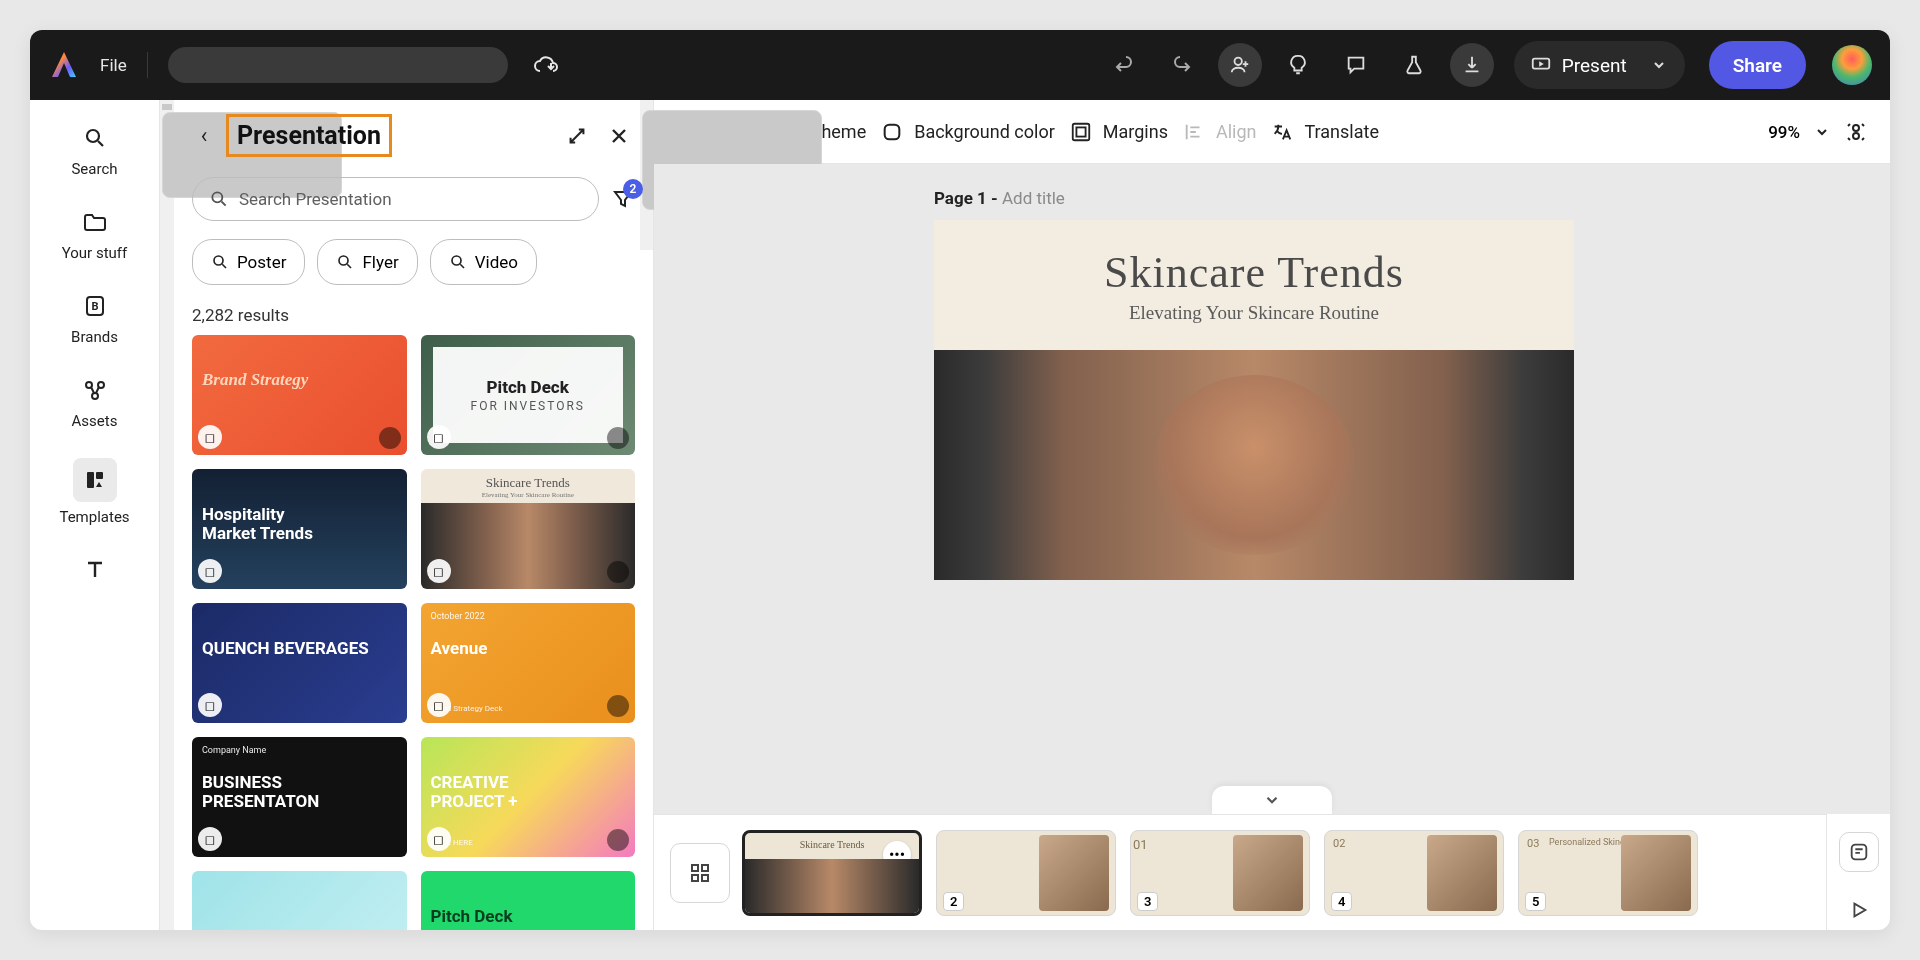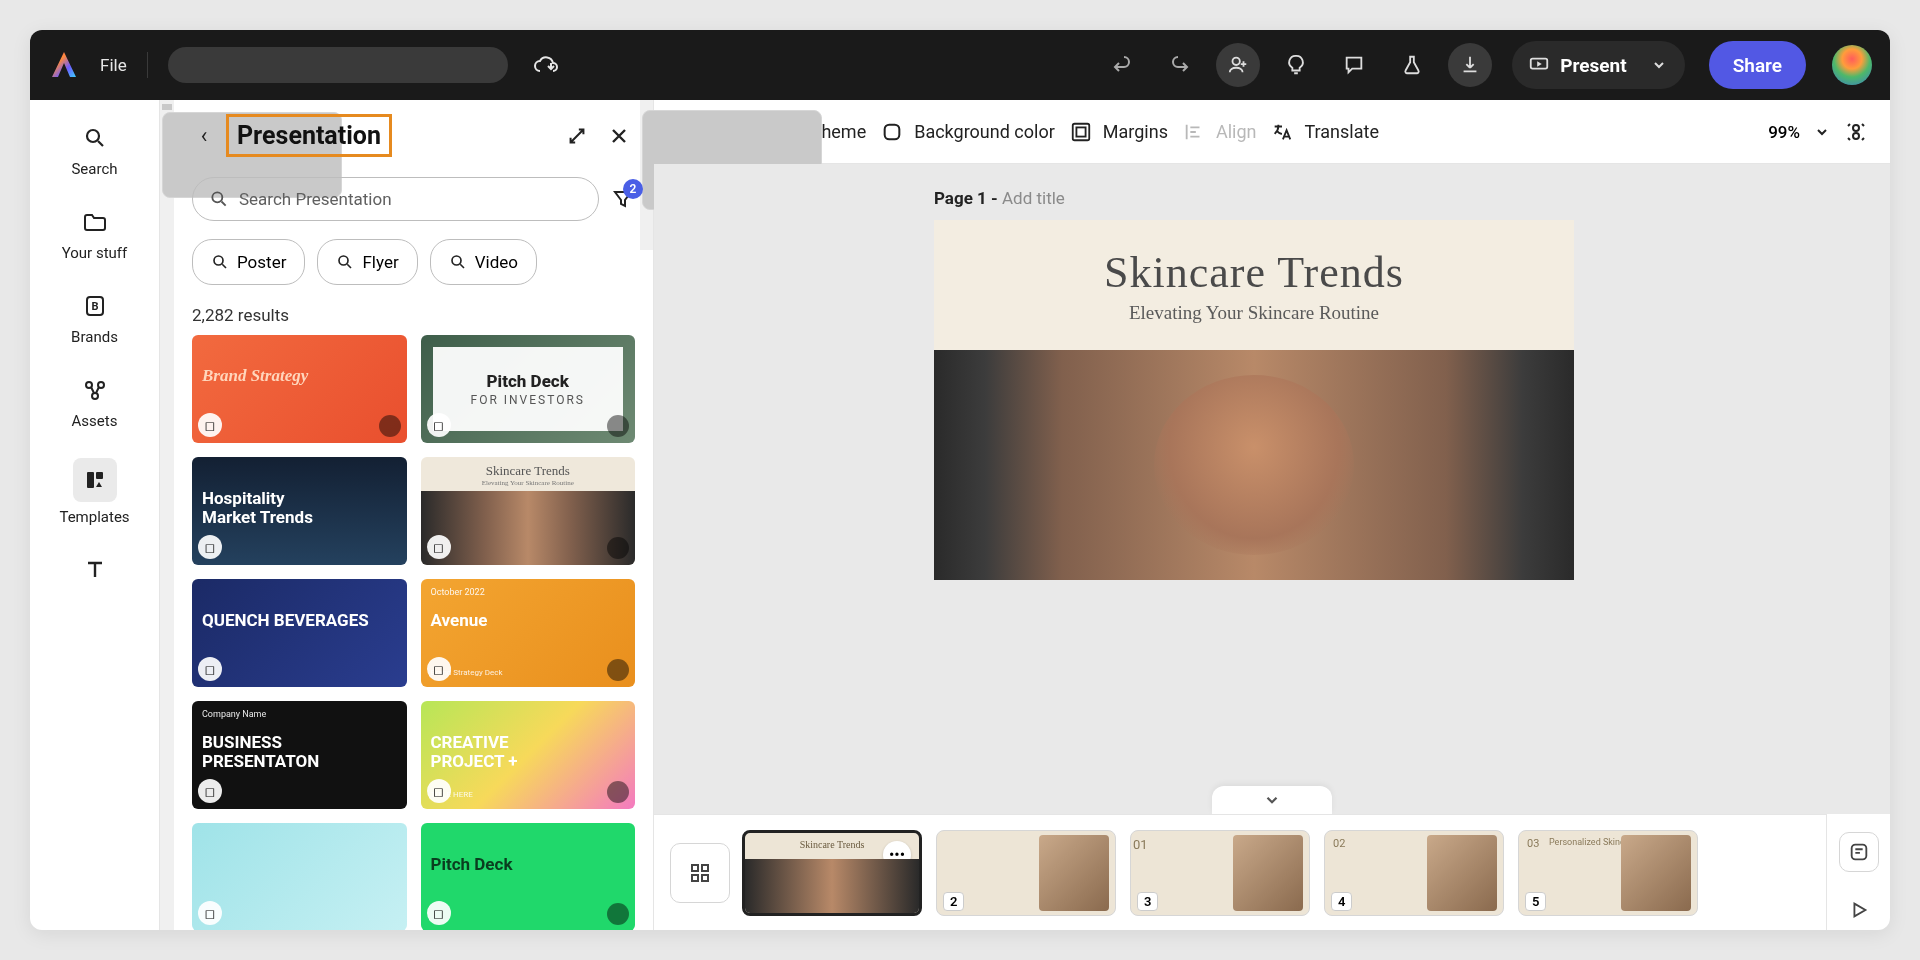--- a/index.html
+++ b/index.html
@@ -10,21 +10,21 @@
 .topbar { height: 70px; background: #1a1a1a; display: flex; align-items: center; padding: 0 18px; gap: 14px; }
 .logo { width: 32px; height: 32px; }
 .file-label { color: #e6e6e6; font-size: 17px; margin-left: 6px; }
 .divider { width: 1px; height: 26px; background: #3a3a3a; margin: 0 6px; }
 .search-pill { width: 340px; height: 36px; background: #3a3a3a; border-radius: 18px; }
 .cloud-icon { color: #e6e6e6; font-size: 22px; margin-left: 10px; }
 .spacer { flex: 1; }
 .tb-btn { width: 44px; height: 44px; display: flex; align-items: center; justify-content: center; color: #d0d0d0; cursor: pointer; border-radius: 22px; }
 .tb-btn.circle { background: #3a3a3a; }
 .present-pill { display: flex; align-items: center; background: #2a2a2a; border-radius: 26px; height: 48px; padding: 0 4px 0 16px; gap: 10px; margin-left: 6px; }
-.present-label { color: #fff; font-size: 19px; font-weight: 700; }
+.present-label { color: #fff; font-size: 19px; font-weight: 400; }
 .present-caret { width: 44px; height: 44px; display:flex; align-items:center; justify-content:center; color:#d0d0d0; }
 .share-btn { background: #5258e4; color: #fff; font-size: 19px; font-weight: 600; height: 48px; padding: 0 24px; border-radius: 26px; display:flex; align-items:center; margin-left: 10px; }
 .avatar { width: 40px; height: 40px; border-radius: 50%; background: radial-gradient(circle at 50% 35%, #ff5c5c 0%, #ff9d3b 30%, #4db86a 55%, #3a7cc9 100%); margin-left: 12px; }
 
 
 .main { flex:1; display:flex; min-height:0; }
 .rail { width: 130px; border-right: 1px solid #e5e5e5; display:flex; flex-direction:column; align-items:center; padding-top: 12px; gap: 4px; }
 .rail-item { width: 100px; display:flex; flex-direction:column; align-items:center; gap:6px; padding: 10px 0 14px; cursor:pointer; font-size:15px; color:#222; }
 .rail-item .ic { width:32px; height:32px; display:flex; align-items:center; justify-content:center; }
 .rail-item.selected .ic { background:#eaeaea; border-radius:8px; width:44px; height:44px; }
@@ -41,21 +41,21 @@
 .expand-ic, .close-ic { width:32px; height:32px; display:flex; align-items:center; justify-content:center; font-size:22px; cursor:pointer; color:#222; }
 .panel-search-row { display:flex; align-items:center; gap:12px; padding: 10px 18px 6px; }
 .panel-search { flex:1; height:44px; border:1px solid #bdbdbd; border-radius:22px; display:flex; align-items:center; gap:10px; padding:0 16px; color:#606060; font-size:17px; }
 .filter-wrap { position:relative; }
 .filter-ic { font-size:24px; color:#222; cursor:pointer; }
 .badge { position:absolute; top:-8px; right:-8px; background:#4a5fe6; color:#fff; width:20px; height:20px; border-radius:50%; font-size:12px; display:flex; align-items:center; justify-content:center; font-weight:600; }
 .chips { display:flex; gap:12px; padding: 12px 18px 6px; }
 .chip { border:1px solid #bdbdbd; border-radius:20px; height:46px; padding:0 18px; display:flex; align-items:center; gap:8px; font-size:17px; cursor:pointer; }
 .results-count { padding: 14px 18px 10px; font-size:17px; color:#333; }
 .grid { padding: 0 18px 18px; display:grid; grid-template-columns: 1fr 1fr; gap: 14px; overflow:auto; }
-.tcard { height: 108px; border-radius: 6px; position:relative; overflow:hidden; cursor:pointer; }
+.tcard { height: 120px; border-radius: 6px; position:relative; overflow:hidden; cursor:pointer; }
 .tcard .c-badge { position:absolute; bottom:6px; left:6px; width:24px; height:24px; background:rgba(255,255,255,0.92); border-radius:50%; display:flex; align-items:center; justify-content:center; font-size:13px; }
 .tcard .p-badge { position:absolute; bottom:6px; right:6px; width:22px; height:22px; background:rgba(0,0,0,0.45); border-radius:50%; }
 .t-title { position:absolute; color:#fff; font-weight:700; }
 .panel-scroll { position:absolute; right:0; top:0; width:13px; height:150px; background:#f0f0f0; }
 .panel-scroll .thumb { position:absolute; top:10px; left:2px; right:2px; height:100px; background:#c9c9c9; }
 
 
 .canvas-area { flex:1; display:flex; flex-direction:column; min-width:0; }
 .toolbar2 { height:64px; display:flex; align-items:center; gap:14px; padding:0 22px; border-bottom:1px solid #e5e5e5; }
 .tool { display:flex; align-items:center; gap:10px; font-size:18px; color:#222; cursor:pointer; }

